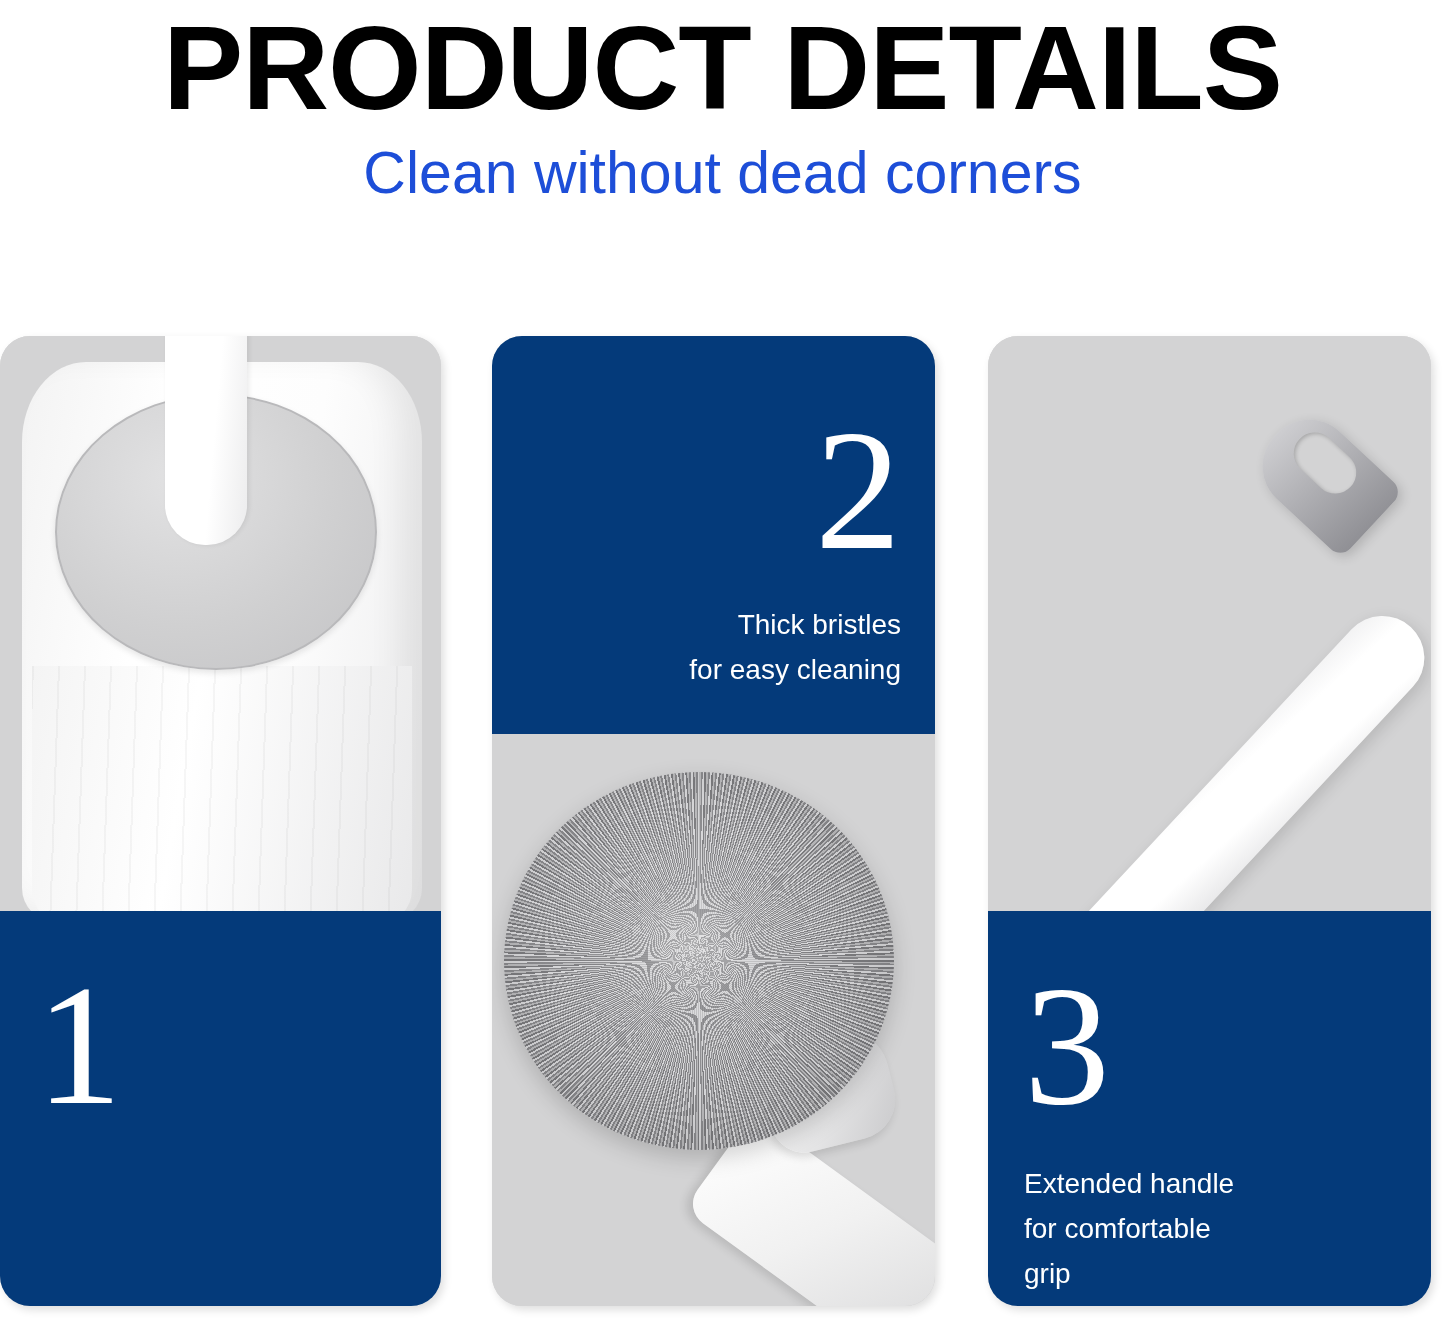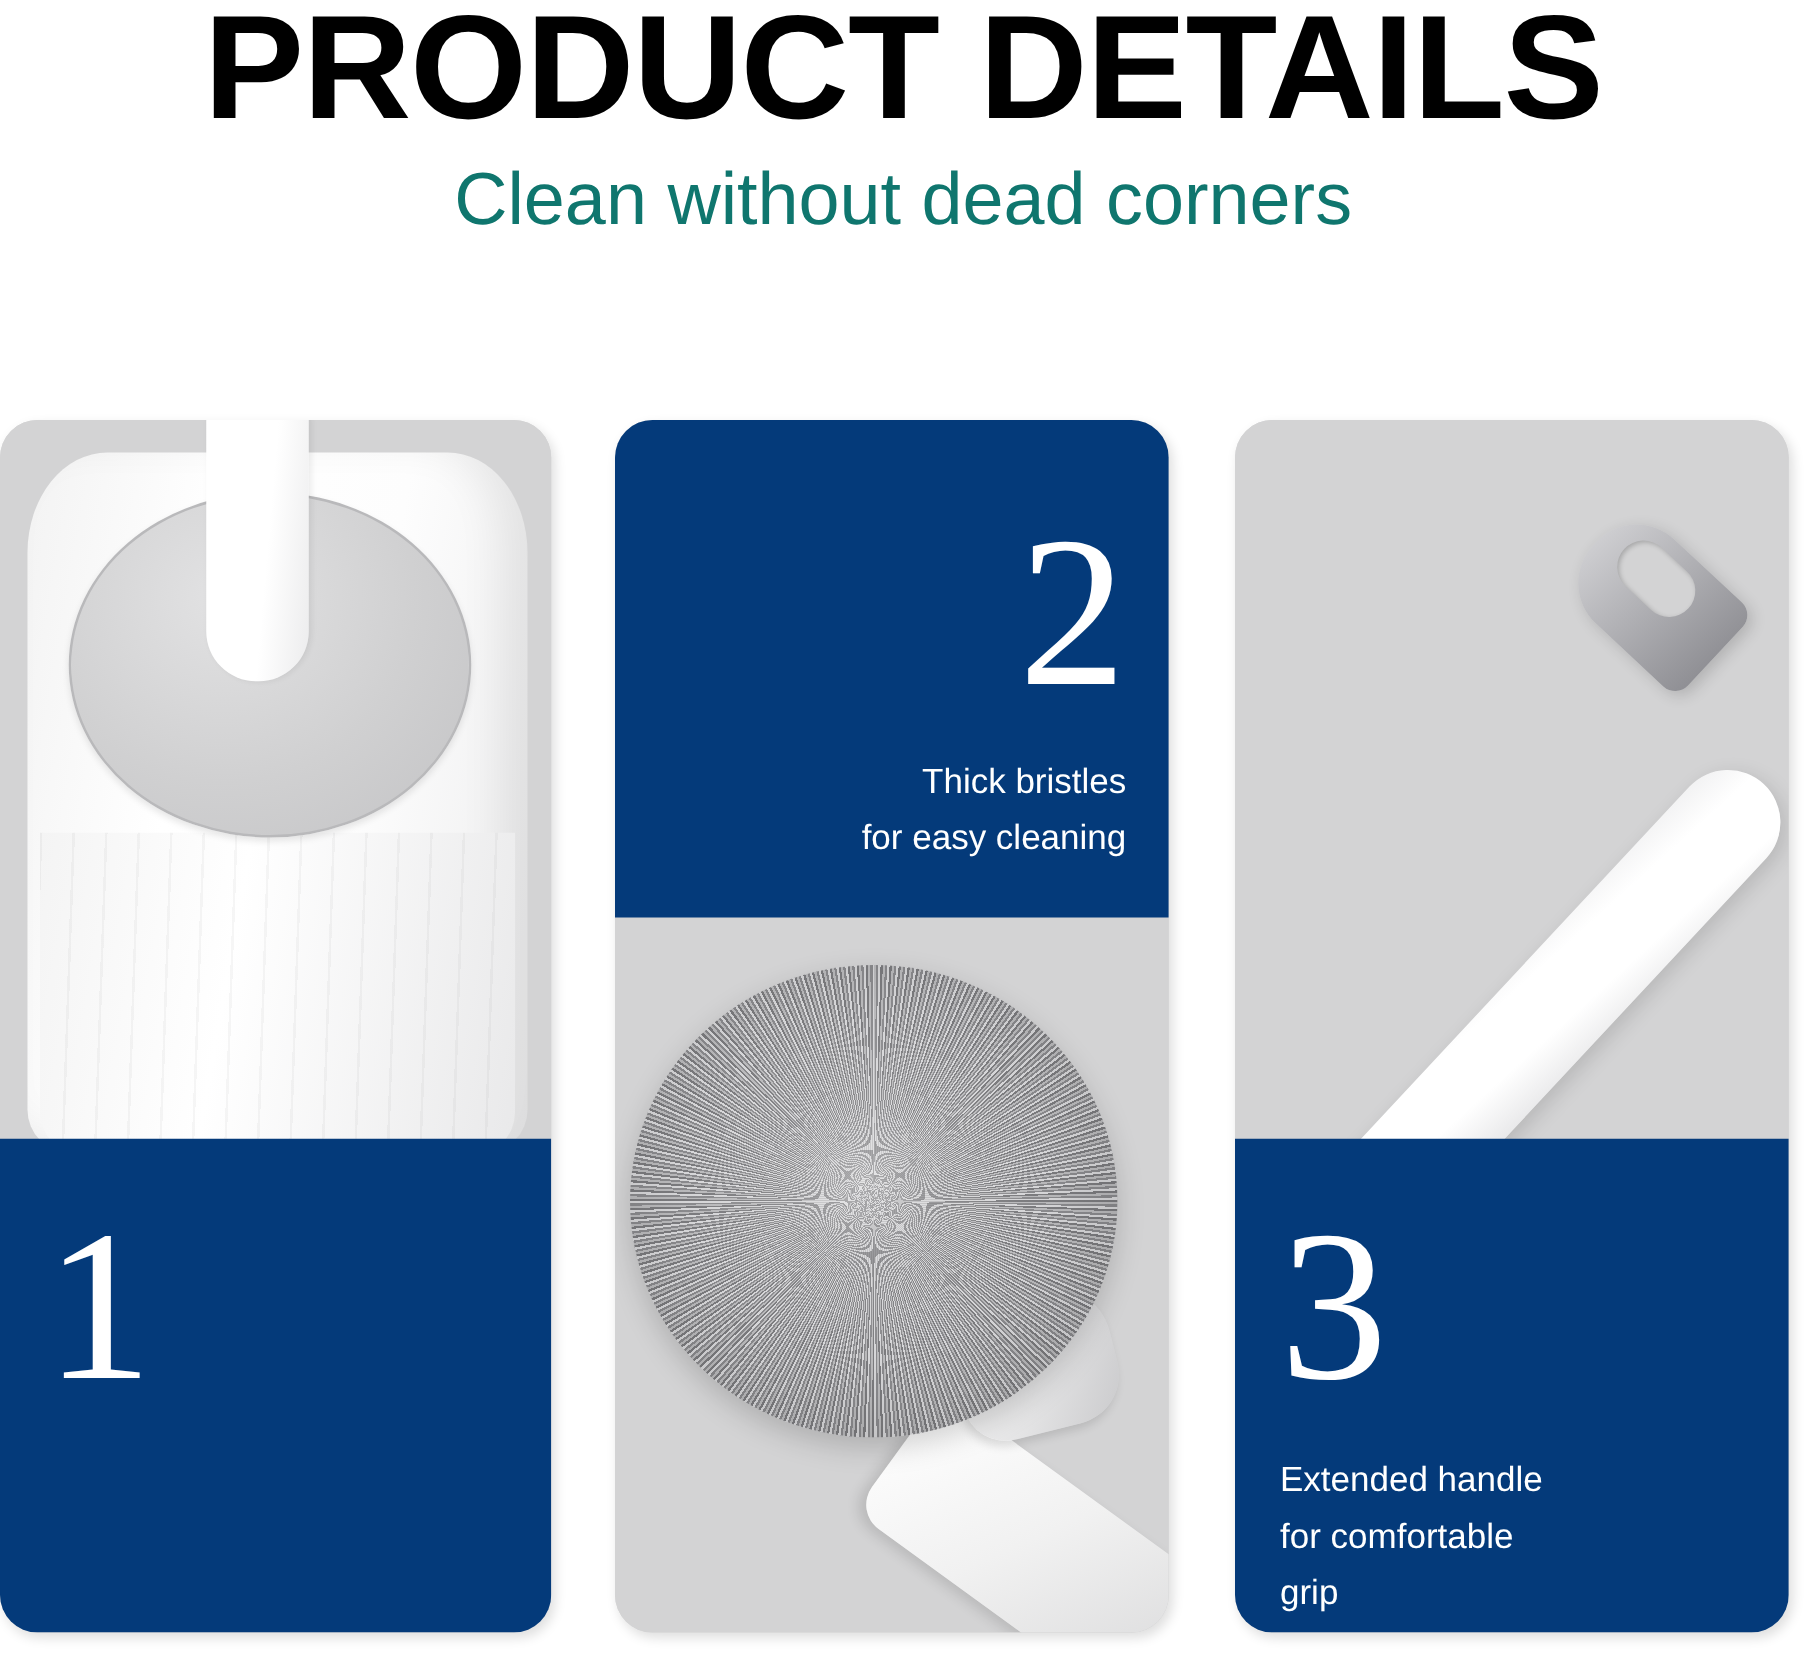--- a/index.html
+++ b/index.html
@@ -11,40 +11,40 @@
     width: 1445px;
     height: 1331px;
     font-family: "Liberation Sans", sans-serif;
     overflow: hidden;
     position: relative;
   }
 
   
   .header {
     width: 1445px;
-    padding-top: 2px;
+    padding-top: 16px;
     text-align: center;
   }
   .page-title {
     font-family: "Liberation Sans", sans-serif;
     font-weight: bold;
     font-size: 118px;
     line-height: 104px;
     letter-spacing: -1px;
     color: #000000;
     margin: 0;
     white-space: nowrap;
     transform: scaleX(1.02);
   }
   .page-subtitle {
     font-family: "Liberation Sans", sans-serif;
     font-weight: normal;
     font-size: 59px;
     line-height: 70px;
-    color: #0f766e;
+    color: #1d4ed8;
     margin: 0;
     padding-top: 18px;
     white-space: nowrap;
   }
 
   
   .cards {
     position: absolute;
     left: 0;
     top: 336px;

